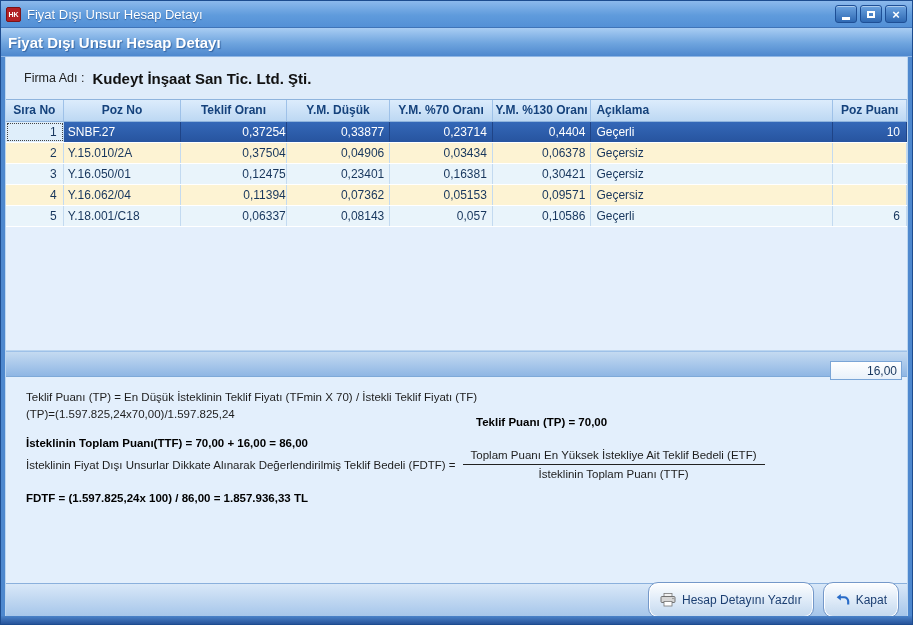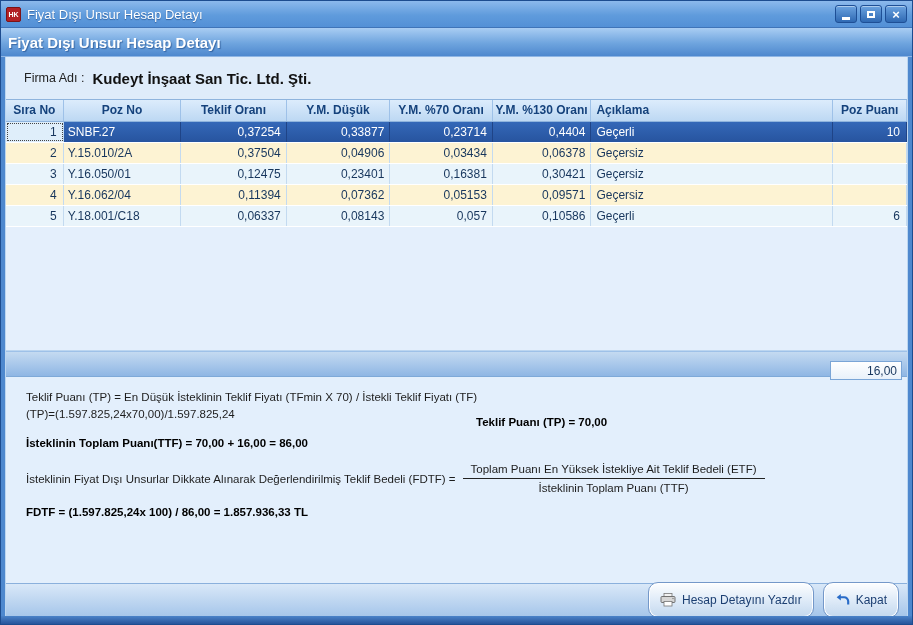--- a/index.html
+++ b/index.html
@@ -71,21 +71,21 @@
   .grow.selected .gcell{
     background:linear-gradient(#3468b8,#27549f); color:#fff; border-right-color:#1f4487;
   }
   .grow.selected .gcell.c0{
     background:#dfeefa; color:#17365d; outline:1px dotted #444; outline-offset:-2px;
     border-right:1px solid #c3daf0;
   }
   
   .c0{ width:58px;  text-align:right; padding-right:6px; }
   .c1{ width:118px; text-align:left;  padding-left:4px; }
-  .c2{ width:106px; text-align:right; padding-right:5px; }
+  .c2{ width:106px; text-align:right; }
   .c3{ width:104px; text-align:right; padding-right:5px; }
   .c4{ width:103px; text-align:right; padding-right:5px; }
   .c5{ width:99px;  text-align:right; padding-right:5px; }
   .c6{ width:243px; text-align:left;  padding-left:5px; }
   .c7{ width:74px;  text-align:right; padding-right:6px; }
   .hcell.c0,.hcell.c1,.hcell.c2,.hcell.c3,.hcell.c4,.hcell.c5,.hcell.c7{ text-align:center; padding:0; }
   .hcell.c6{ text-align:left; padding-left:5px; }
   .grid-filler{ flex:1; background:#e4effc; border-bottom:1px solid #bcd6f0; }
   
   .total-band{
@@ -100,21 +100,21 @@
   }
   
   .formula-panel{
     height:206px; flex:0 0 206px; background:#e3effc;
     padding:14px 0 0 20px; font-size:11.5px; color:#1d1d1d;
   }
   .f-line{ position:relative; white-space:nowrap; }
   .f1{ margin-bottom:5px; }
   .f2{ margin-bottom:17px; }
   .f2 .f-result{ position:absolute; left:450px; top:8px; font-weight:bold; color:#000; }
-  .f3{ font-weight:bold; color:#000; margin-bottom:14px; }
+  .f3{ font-weight:bold; color:#000; }
   .f4{ display:flex; align-items:center; gap:7px; margin-bottom:12px; }
   .fraction{ display:inline-block; text-align:center; }
   .fraction .num{ display:block; border-bottom:1px solid #222; padding:0 8px 3px; }
   .fraction .den{ display:block; padding-top:3px; }
   .f5{ font-weight:bold; color:#000; }
   
   .button-bar{
     height:33px; flex:0 0 33px; display:flex; align-items:center; justify-content:flex-end;
     gap:9px; padding-right:8px;
     background:linear-gradient(#d9e8f8,#a6c6ea);

